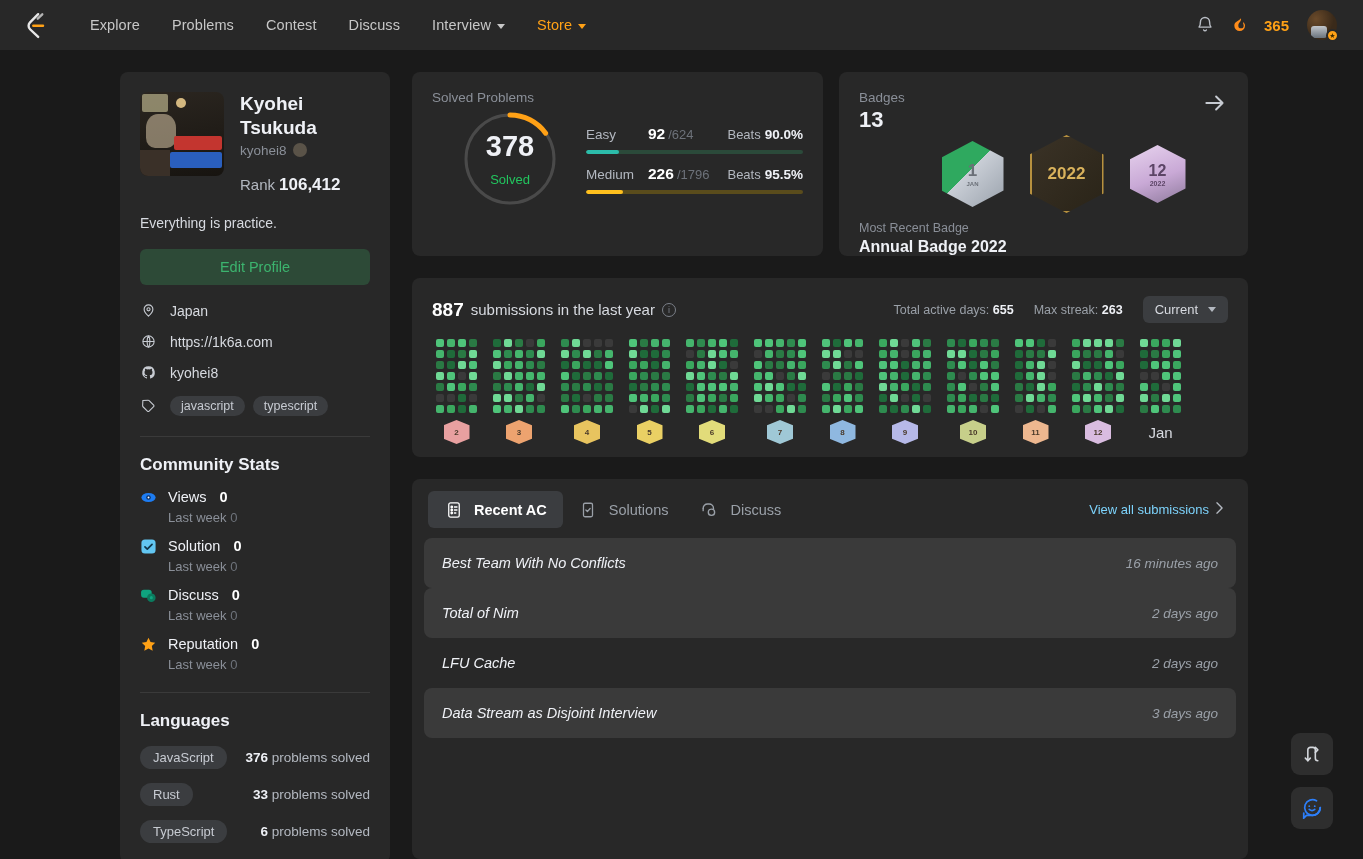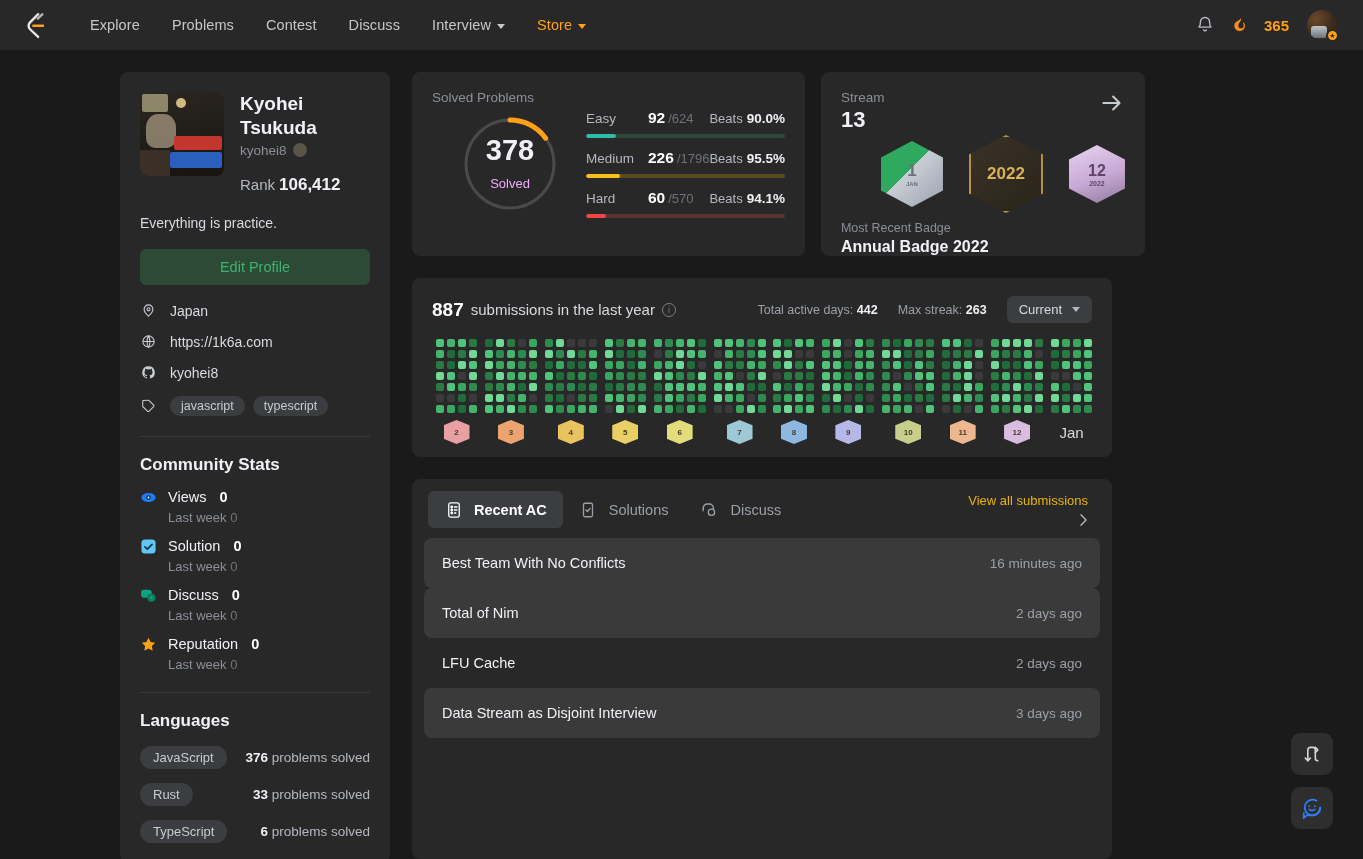--- a/index.html
+++ b/index.html
@@ -49,21 +49,21 @@
   }
   .avatar-badge{
     position:absolute; right:-2px; bottom:-2px; width:13px;height:13px;border-radius:50%;
     background:#ffa116; border:2px solid #282828; display:flex;align-items:center;justify-content:center;
     font-size:7px; color:#3c2a00;
   }
 
   
   .page { display:flex; padding: 22px 0 0 0; gap: 22px; height: 809px; }
   .sidebar { width: 270px; margin-left: 120px; flex-shrink: 0; }
-  .main { width: 700px; display:flex; flex-direction:column; gap: 22px; }
+  .main { width: 836px; display:flex; flex-direction:column; gap: 22px; }
 
   .card { background:#282828; border-radius: 8px; }
 
   
   .profile-card { padding: 20px; }
   .profile-top { display:flex; gap: 16px; }
   .profile-pic {
     width: 84px; height: 84px; border-radius: 8px; flex-shrink:0;
     background:
       linear-gradient(170deg, #2b2620 0%, #171410 100%);
@@ -115,21 +115,21 @@
   .badges-card { width: 410px; padding: 18px 20px; position:relative; height:184px;}
   .card-label { font-size: 13.5px; color:#8a8f98; }
 
   .solved-body { display:flex; align-items:center; margin-top: 4px; }
   .ring-wrap { width: 100px; height:100px; margin-left: 28px; position:relative; flex-shrink:0;}
   .ring-center {
     position:absolute; inset:0; display:flex; flex-direction:column;
     align-items:center; justify-content:center;
   }
   .ring-num { font-size: 29px; font-weight: 600; line-height:1; }
-  .ring-sub { font-size: 13px; color:#f0abfc; margin-top: 11px; }
+  .ring-sub { font-size: 13px; color:#22c55e; margin-top: 11px; }
 
   .diffs { margin-left: 26px; flex:1; display:flex; flex-direction:column; gap: 11px; }
   .diff-row {}
   .diff-head { display:flex; align-items:baseline; font-size: 13.5px; color:#b3b8c0; }
   .diff-name { width: 62px; flex-shrink:0; }
   .diff-count { color:#fff; font-weight:700; font-size:15.5px; }
   .diff-total { color:#6d727a; font-size:13px; margin-left:3px; }
   .diff-beats { margin-left:auto; color:#b3b8c0; font-size:13px; }
   .diff-beats b { color:#eff1f6; font-weight:700; font-size:13.5px; margin-left:4px;}
   .bar { height: 4px; border-radius:2px; margin-top: 7px; position:relative; overflow:hidden;}
@@ -181,22 +181,22 @@
 
   
   .subs-card { padding: 12px 12px 10px 12px; flex:1; overflow:hidden;}
   .tabs { display:flex; align-items:center; padding: 0 4px; }
   .tab {
     display:flex; align-items:center; gap:11px; padding: 9px 16px; border-radius:6px;
     font-size:14.5px; color:#9aa0a8; cursor:pointer;
   }
   .tab.active { background:#3b3d40; color:#fff; font-weight:600;}
   .tab-ico { width:19px;height:19px; display:flex;align-items:center;justify-content:center;}
-  .view-all { margin-left:auto; font-size:13px; color:#eab308; display:flex; align-items:flex-end; gap:6px; cursor:pointer; padding-right:8px;flex-direction:column;}
-  .sub-list { margin-top: 10px; }
+  .view-all { margin-left:auto; font-size:13px; color:#7dd3fc; display:flex; align-items:flex-start; gap:6px; cursor:pointer; padding-right:8px;}
+  .sub-list { margin-top: 10px; font-style: italic; }
   .sub-row {
     display:flex; align-items:center; justify-content:space-between;
     padding: 17px 18px; border-radius:8px; cursor:pointer;
   }
   .sub-row.alt { background:#3a3a3a; }
   .sub-name { font-size: 14.5px; color:#eff1f6; }
   .sub-time { font-size: 13.5px; color:#9aa0a8; }
 
   
   .fabs { position:absolute; right: 30px; bottom: 30px; display:flex; flex-direction:column; gap:12px;}
@@ -438,39 +438,28 @@
               <div class="diff-head">
                 <span class="diff-name">Medium</span>
                 <span class="diff-count">226</span>
                 <span class="diff-total">/1796</span>
                 <span class="diff-beats"><span>Beats</span><b>95.5%</b></span>
               </div>
               <div class="bar" style="background:#5a4c1c;">
                   <div class="bar-fill" style="width:17%;background:#ffc01e;"></div>
                 </div>
             </div>
-            <div class="diff-row">
-              <div class="diff-head">
-                <span class="diff-name">Hard</span>
-                <span class="diff-count">60</span>
-                <span class="diff-total">/570</span>
-                <span class="diff-beats"><span>Beats</span><b>94.1%</b></span>
-              </div>
-              <div class="bar" style="background:#5c3230;">
-                  <div class="bar-fill" style="width:10%;background:#ef4743;"></div>
-                </div>
-            </div>
           </div>
         </div>
       </div>
 
       <div class="card badges-card">
         <div class="badges-head">
           <div>
-            <div class="card-label">Stream</div>
+            <div class="card-label">Badges</div>
             <div class="badges-num">13</div>
           </div>
           <span class="arrow-ico">
             <svg width="26" height="26" viewBox="0 0 24 24" fill="none" stroke="#c7cbd2" stroke-width="1.8" stroke-linecap="round" stroke-linejoin="round">
                 <path d="M4 12h15M13 6l6 6-6 6"></path>
               </svg>
           </span>
         </div>
         <div class="badge-icons">
           <span class="hexbadge">
@@ -497,21 +486,21 @@
     </div>
 
     <div class="card heat-card">
       <div class="heat-head">
         <div class="heat-title">
           <b>887</b>
           <span>submissions in the last year</span>
           <span class="info-i">i</span>
         </div>
         <div class="heat-meta">
-          <span><span>Total active days:</span> <b>442</b></span>
+          <span><span>Total active days:</span> <b>655</b></span>
           <span><span>Max streak:</span> <b>263</b></span>
           <span class="select">
               <span>Current</span>
               <i class="chev"></i>
             </span>
         </div>
       </div>
       <div class="heat-grid" id="heat-grid">
           <div class="month-col">
             <div class="weeks">

